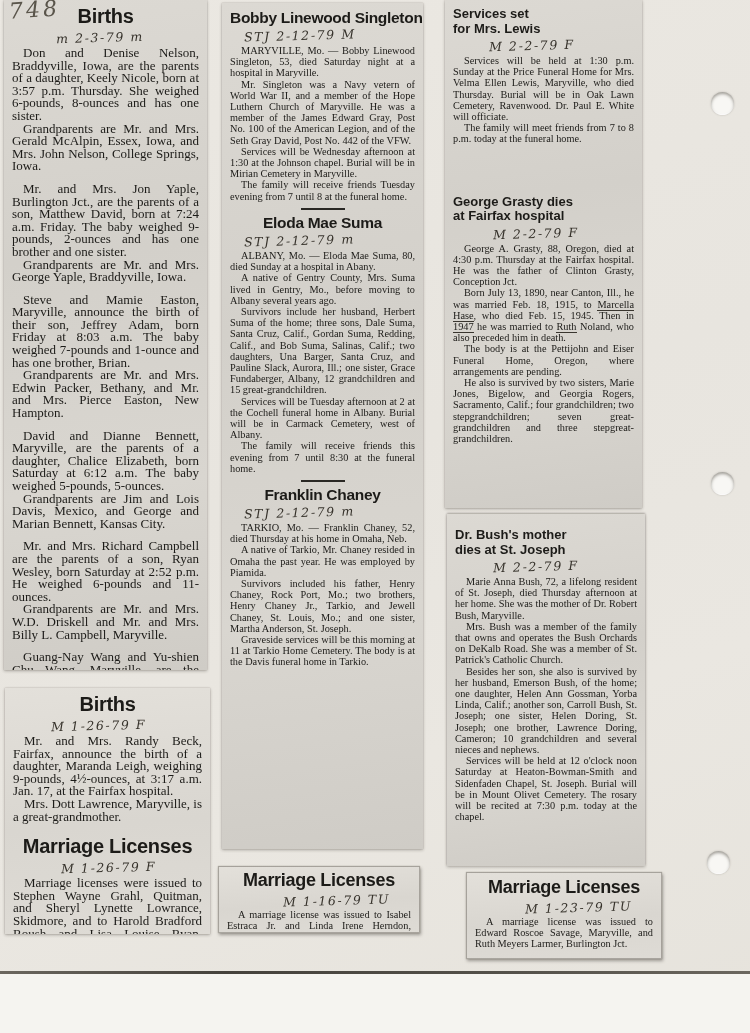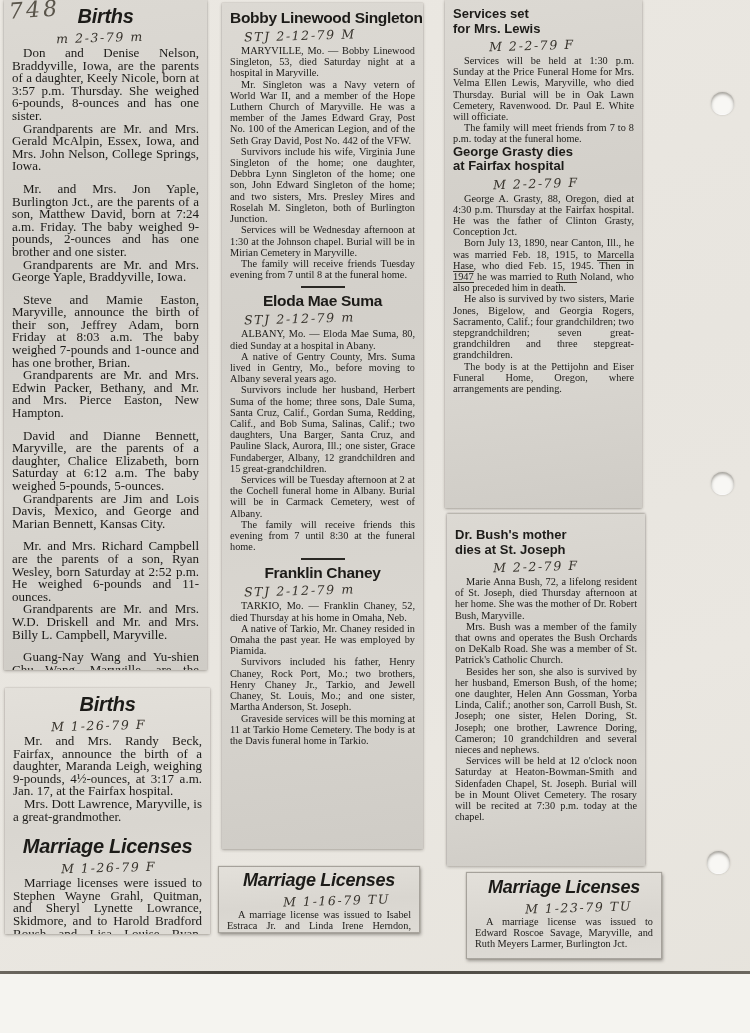--- a/index.html
+++ b/index.html
@@ -23,21 +23,20 @@
   }
   .body{
     margin:0;font-size:10.3px;line-height:11.2px;text-align:justify;text-indent:11px;
   }
   .col-left .body{font-size:13px;line-height:12.6px;}
   .gap{margin-top:10px;}
   .head-center{
     font-family:"Liberation Sans",sans-serif;font-weight:bold;font-size:20px;
     letter-spacing:-0.3px;text-align:center;margin:1px 0 1px;line-height:1.05;
     white-space:nowrap;
-    font-style:italic;
   }
   .head-sm{font-size:18px;}
   .head-obit{
     font-family:"Liberation Sans",sans-serif;font-weight:bold;font-size:15.5px;
     letter-spacing:-0.3px;text-align:center;margin:3px 0 0;line-height:1.1;white-space:nowrap;
   }
   .head-left{
     font-family:"Liberation Sans",sans-serif;font-weight:bold;font-size:13px;
     line-height:14.5px;margin:0;letter-spacing:0;
   }
@@ -96,21 +95,20 @@
     <div class="hand note" style="margin:-4px 0 2px 48px;">M 1-26-79 F</div>
     <p class="body">Marriage licenses were issued to Stephen Wayne Grahl, Quitman, and Sheryl Lynette Lowrance, Skidmore, and to Harold Bradford Roush and Lisa Louise Ryan, Maryville.</p>
   </article>
 
   <article class="clip" style="left:222px;top:3px;width:201px;height:846px;">
     <section>
       <h2 class="head-obit" style="margin-top:1px;">Bobby Linewood Singleton</h2>
       <div class="hand note" style="margin:-1px 0 2px 14px;">STJ 2-12-79 M</div>
       <p class="body">MARYVILLE, Mo. — Bobby Linewood Singleton, 53, died Saturday night at a hospital in Maryville.</p>
       <p class="body">Mr. Singleton was a Navy vetern of World War II, and a member of the Hope Luthern Church of Maryville. He was a member of the James Edward Gray, Post No. 100 of the American Legion, and of the Seth Gray David, Post No. 442 of the VFW.</p>
-      <p class="body">Survivors include his wife, Virginia June Singleton of the home; one daughter, Debbra Lynn Singleton of the home; one son, John Edward Singleton of the home; and two sisters, Mrs. Presley Mires and Roselah M. Singleton, both of Burlington Junction.</p>
       <p class="body">Services will be Wednesday afternoon at 1:30 at the Johnson chapel. Burial will be in Mirian Cemetery in Maryville.</p>
       <p class="body">The family will receive friends Tuesday evening from 7 until 8 at the funeral home.</p>
     </section>
     <div class="sep"></div>
     <section>
       <h2 class="head-obit">Eloda Mae Suma</h2>
       <div class="hand note" style="margin:-1px 0 2px 14px;">STJ 2-12-79 m</div>
       <p class="body">ALBANY, Mo. — Eloda Mae Suma, 80, died Sunday at a hospital in Abany.</p>
       <p class="body">A native of Gentry County, Mrs. Suma lived in Gentry, Mo., before moving to Albany several years ago.</p>
       <p class="body">Survivors include her husband, Herbert Suma of the home; three sons, Dale Suma, Santa Cruz, Calif., Gordan Suma, Redding, Calif., and Bob Suma, Salinas, Calif.; two daughters, Una Barger, Santa Cruz, and Pauline Slack, Aurora, Ill.; one sister, Grace Fundaberger, Albany, 12 grandchildren and 15 great-grandchildren.</p>
@@ -135,28 +133,28 @@
   </article>
 
   <article class="clip" style="left:445px;top:0;width:197px;height:508px;padding-top:7px;">
     <section>
       <div class="head-left">Services set</div>
       <div class="head-left">for Mrs. Lewis</div>
       <div class="hand note" style="margin:0 0 2px 36px;">M 2-2-79 F</div>
       <p class="body">Services will be held at 1:30 p.m. Sunday at the Price Funeral Home for Mrs. Velma Ellen Lewis, Maryville, who died Thursday. Burial will be in Oak Lawn Cemetery, Ravenwood. Dr. Paul E. White will officiate.</p>
       <p class="body">The family will meet friends from 7 to 8 p.m. today at the funeral home.</p>
     </section>
-    <section style="">
+    <section style="margin-top:50px;">
       <div class="head-left">George Grasty dies</div>
       <div class="head-left">at Fairfax hospital</div>
       <div class="hand note" style="margin:0 0 2px 40px;">M 2-2-79 F</div>
       <p class="body">George A. Grasty, 88, Oregon, died at 4:30 p.m. Thursday at the Fairfax hospital. He was the father of Clinton Grasty, Conception Jct.</p>
       <p class="body"><span>Born July 13, 1890, near Canton, Ill., he was married Feb. 18, 1915, to </span><span class="u">Marcella Hase</span><span>, who died Feb. 15, 1945. Then in </span><span class="u">1947</span><span> he was married to </span><span class="u">Ruth</span><span> Noland, who also preceded him in death.</span></p>
+      <p class="body">The body is at the Pettijohn and Eiser Funeral Home, Oregon, where arrangements are pending.</p>
       <p class="body">He also is survived by two sisters, Marie Jones, Bigelow, and Georgia Rogers, Sacramento, Calif.; four grandchildren; two stepgrandchildren; seven great-grandchildren and three stepgreat-grandchildren.</p>
-      <p class="body">The body is at the Pettijohn and Eiser Funeral Home, Oregon, where arrangements are pending.</p>
     </section>
   </article>
 
   <article class="clip" style="left:447px;top:514px;width:198px;height:352px;padding-top:14px;box-shadow:0 -1px 2px rgba(45,40,34,.3),0 1px 3px rgba(45,40,34,.33);">
     <div class="head-left">Dr. Bush's mother</div>
     <div class="head-left">dies at St. Joseph</div>
     <div class="hand note" style="margin:0 0 2px 38px;">M 2-2-79 F</div>
     <p class="body">Marie Anna Bush, 72, a lifelong resident of St. Joseph, died Thursday afternoon at her home. She was the mother of Dr. Robert Bush, Maryville.</p>
     <p class="body">Mrs. Bush was a member of the family that owns and operates the Bush Orchards on DeKalb Road. She was a member of St. Patrick's Catholic Church.</p>
     <p class="body">Besides her son, she also is survived by her husband, Emerson Bush, of the home; one daughter, Helen Ann Gossman, Yorba Linda, Calif.; another son, Carroll Bush, St. Joseph; one sister, Helen Doring, St. Joseph; one brother, Lawrence Doring, Cameron; 10 grandchildren and several nieces and nephews.</p>

